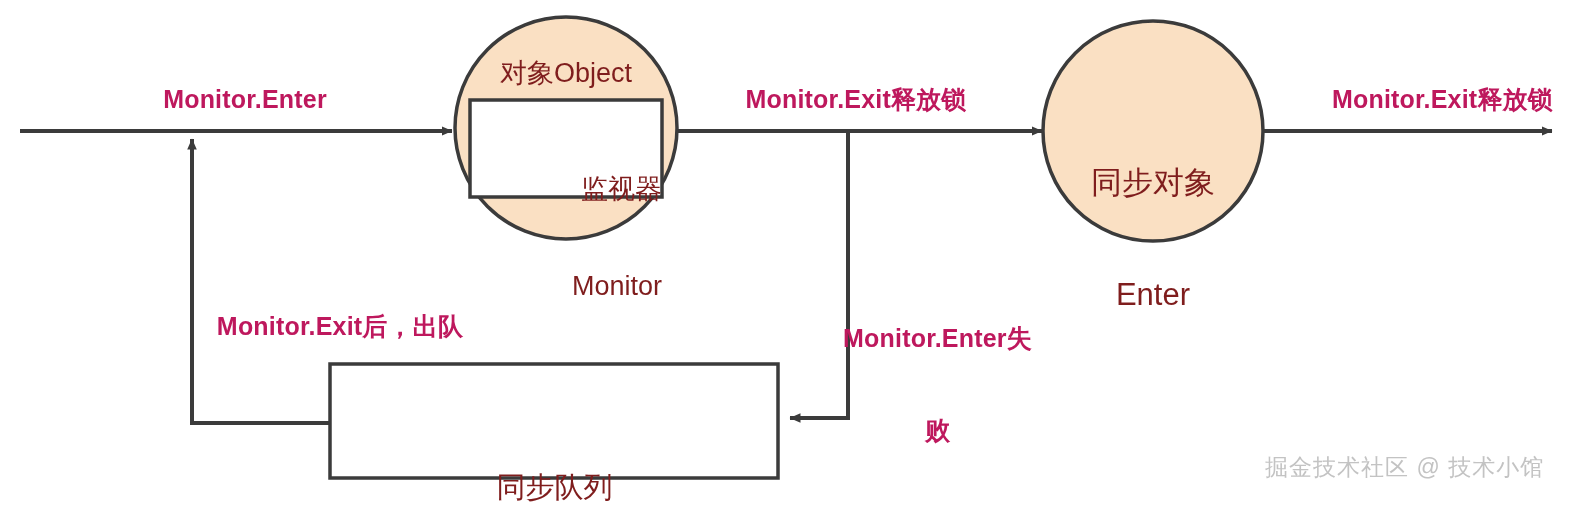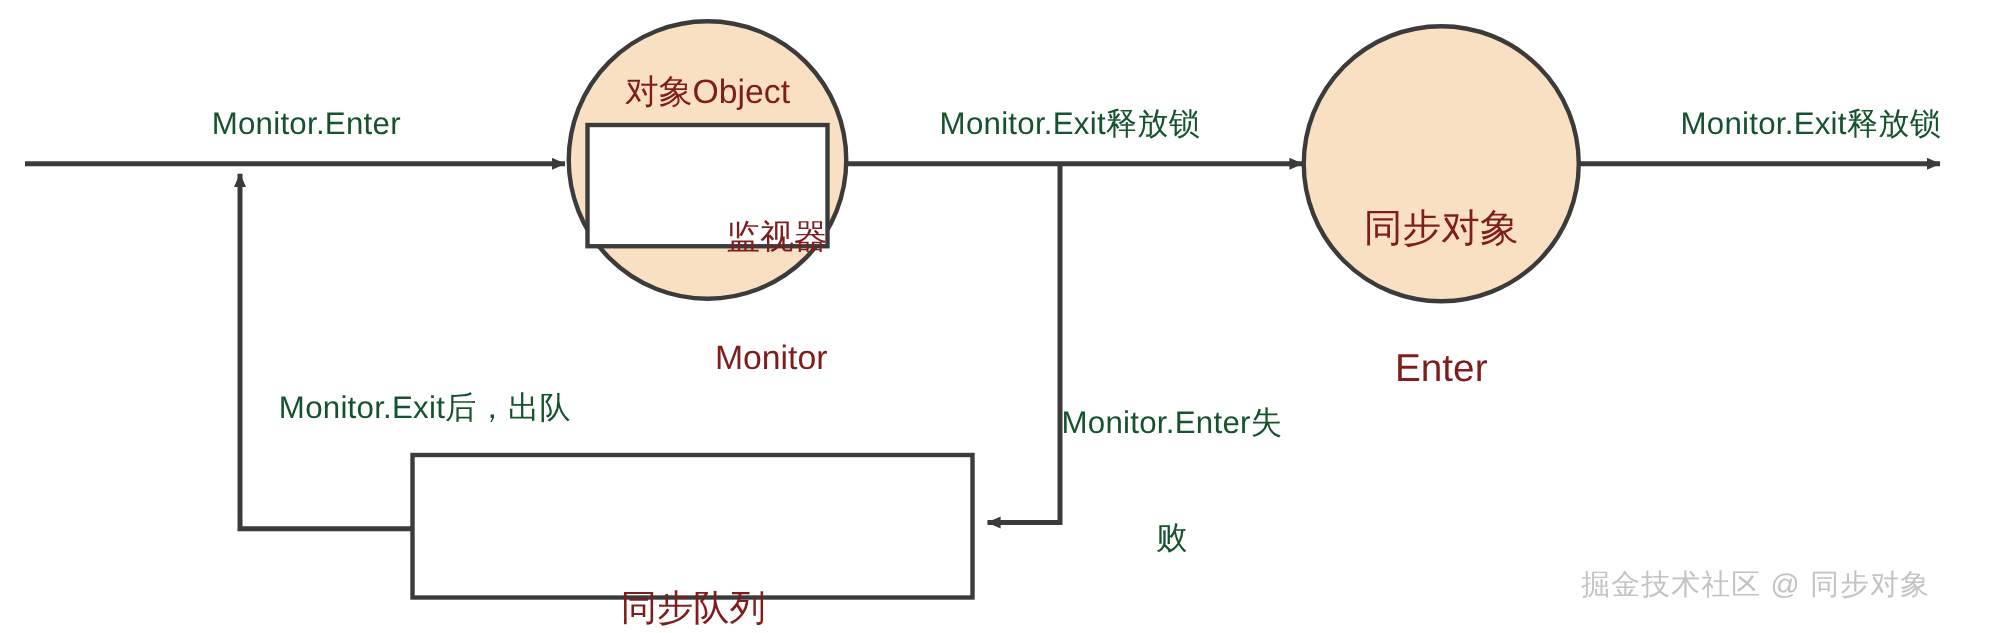--- a/index.html
+++ b/index.html
@@ -19,22 +19,22 @@
   }
   #diagram-svg {
     position: absolute;
     left: 0;
     top: 0;
     width: 1595px;
     height: 506px;
   }
   .lbl {
     position: absolute;
-    color: #14532d;
-    font-weight: normal;
+    color: #be185d;
+    font-weight: bold;
     letter-spacing: 0.2px;
     white-space: pre;
     text-align: center;
     line-height: 1.22;
   }
   #label-monitor-enter {
     left: 100px;
     top: 84px;
     width: 290px;
     font-size: 25px;
@@ -170,15 +170,15 @@
   <div class="node-text" id="right-circle-text">
     <div>同步对象</div>
     <div>Enter</div>
   </div>
 
   <div class="node-text" id="queue-box-text">
     <div>同步队列</div>
     
   </div>
 
-  <div id="watermark">掘金技术社区 @ 同步对象</div>
+  <div id="watermark">掘金技术社区 @ 技术小馆</div>
 
 </div>
 
 </body></html>

